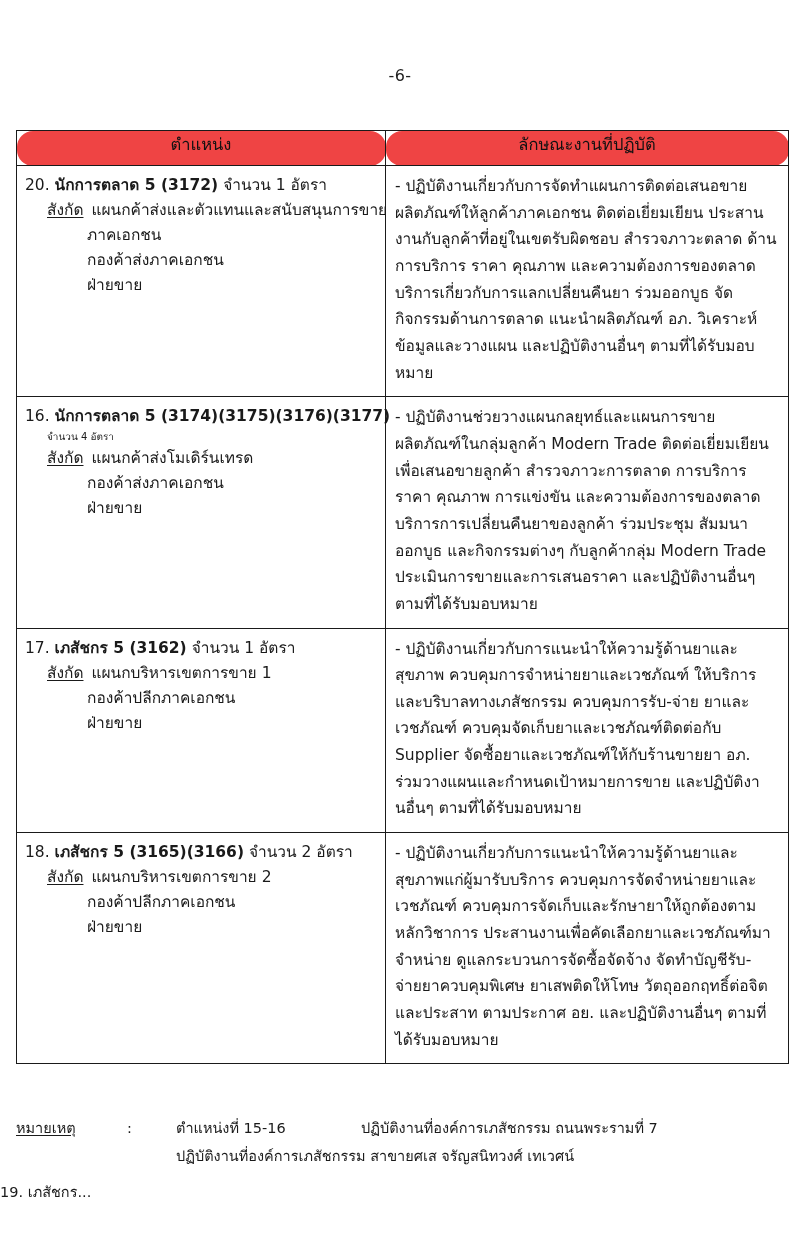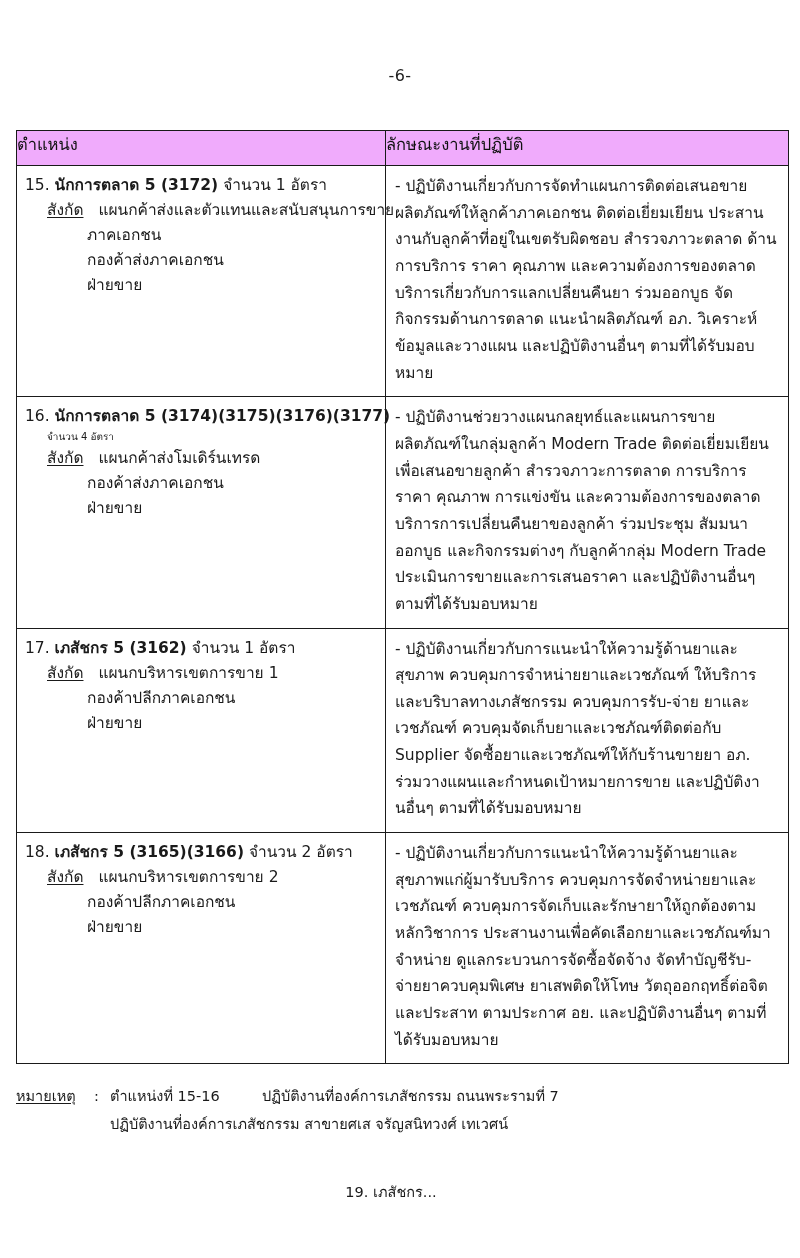--- a/index.html
+++ b/index.html
@@ -47,27 +47,28 @@
   }
   .doc-table td, .doc-table th {
     border: 1.5px solid #1a1a1a;
     vertical-align: top;
     padding: 0;
   }
   col.c-pos { width: 369px; }
   col.c-duty { width: 403px; }
 
   thead th {
-    background: #f0abfc;
+    background: #ef4444;
     height: 34px;
-    text-align: left;
+    text-align: center;
     vertical-align: middle;
     font-weight: normal;
     font-size: 16.5px;
     color: #111;
+    border-radius: 16px;
   }
 
   td.pos-cell {
     padding: 7px 6px 10px 8px;
   }
   td.duty-cell {
     padding: 7px 10px 10px 9px;
   }
 
   
@@ -90,21 +91,21 @@
   .pos-affil {
     font-size: 15.5px;
     line-height: 1.62;
     padding-left: 22px;
     white-space: nowrap;
   }
   .pos-affil .lbl {
     text-decoration: underline;
     text-underline-offset: 2px;
   }
-  .pos-affil .val { margin-left: 15px; }
+  .pos-affil .val { margin-left: 8px; }
 
   .pos-sub {
     font-size: 15.5px;
     line-height: 1.62;
     padding-left: 62px;
     white-space: nowrap;
   }
 
   
   .duty-text {
@@ -120,48 +121,50 @@
     left: 16px;
     top: 1082px;
     width: 772px;
     font-size: 14.5px;
     line-height: 1.95;
   }
   .notes-row {
     display: flex;
     align-items: baseline;
     white-space: nowrap;
+    gap: 33px;
   }
   .notes-label {
     width: 78px;
     flex: 0 0 78px;
     text-decoration: underline;
     text-underline-offset: 2px;
   }
   .notes-colon {
     width: 16px;
     flex: 0 0 16px;
   }
   .notes-pos {
     width: 152px;
     flex: 0 0 152px;
+    margin-top: 32px;
   }
   .notes-desc {
     flex: 1 1 auto;
   }
   .notes-row.indent .notes-label {
     text-decoration: none;
   }
 
   .continuation {
     position: absolute;
     top: 1180px;
     left: 0;
     width: 782px;
-    text-align: center;
+    text-align: left;
     font-size: 14.5px;
   }
 </style>
 </head>
 <body>
 
 <div class="page">
 
   <div class="page-number">-6-</div>
 
@@ -174,21 +177,21 @@
       <tr>
         <th>ตำแหน่ง</th>
         <th>ลักษณะงานที่ปฏิบัติ</th>
       </tr>
     </thead>
     <tbody>
 
       <tr>
         <td class="pos-cell">
           <div class="pos-title">
-            <span class="num">15.</span>
+            <span class="num">20.</span>
             <span class="name">นักการตลาด 5 (3172)</span>
             <span class="qty">จำนวน 1 อัตรา</span>
           </div>
           <div class="pos-affil">
             <span class="lbl">สังกัด</span><span class="val">แผนกค้าส่งและตัวแทนและสนับสนุนการขาย</span>
           </div>
           <div class="pos-sub">ภาคเอกชน</div>
           <div class="pos-sub">กองค้าส่งภาคเอกชน</div>
           <div class="pos-sub">ฝ่ายขาย</div>
         </td>

